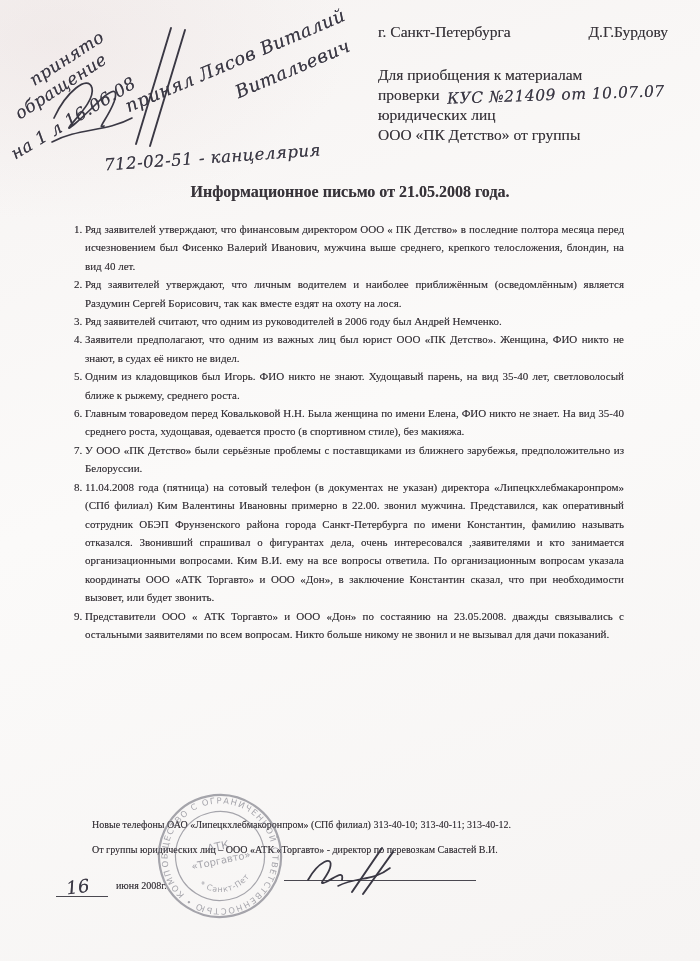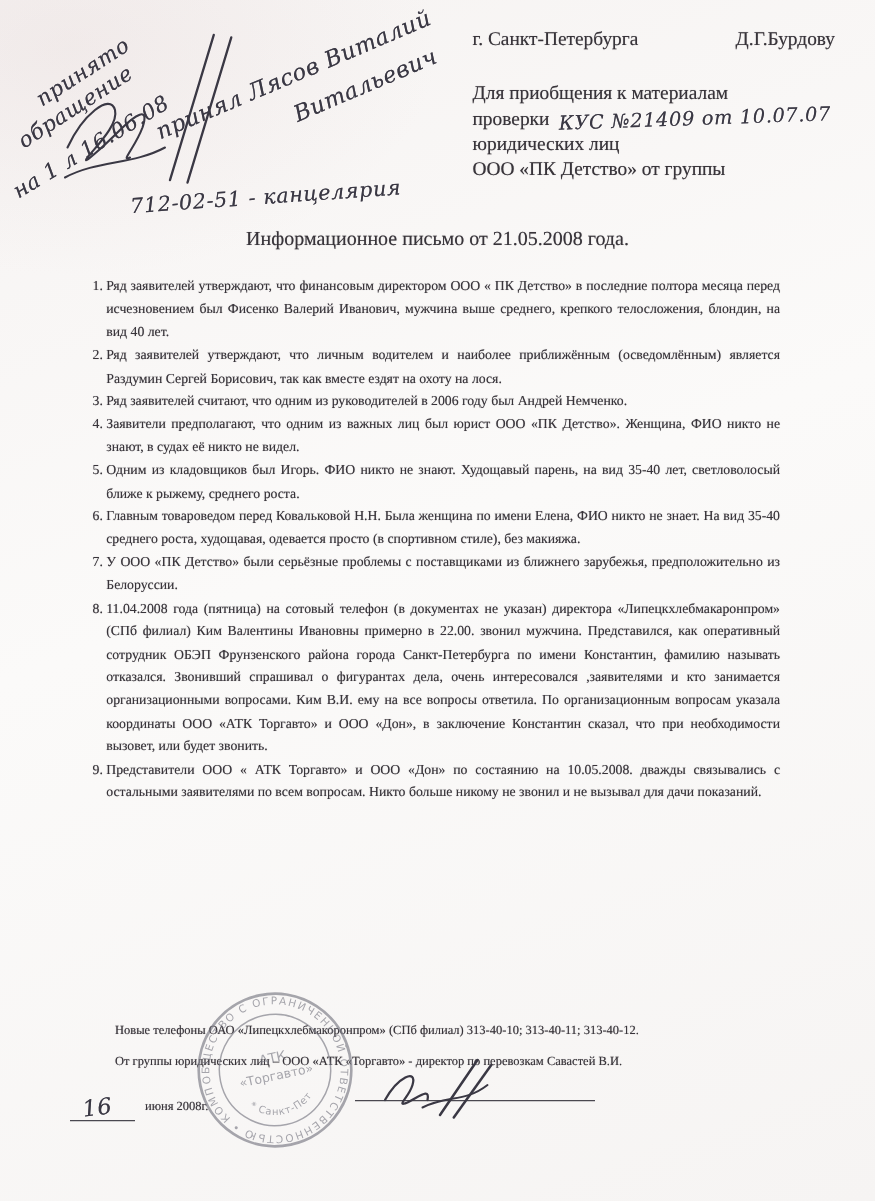--- a/index.html
+++ b/index.html
@@ -25,21 +25,21 @@
   }
   .hdr {
     position:absolute; left:378px; top:22px; width:290px;
     font-size:15.5px; line-height:20px;
   }
   .hdr-row { display:flex; justify-content:space-between; }
   .hdr-gap { height:23px; }
   .nowrap { white-space:nowrap; }
   .doc-title {
     position:absolute; left:0; top:183px; width:100%;
-    text-align:center; font-size:16px;
+    text-align:center; font-size:16px;font-weight:bold;
   }
   .body-list {
     position:absolute; left:58px; top:220px; width:566px;
   }
   .body-list ol { margin:0; padding-left:27px; }
   .body-list li {
     text-align:justify; font-size:11px; line-height:18.4px;
   }
   .footer {
     position:absolute; left:92px; top:814px; width:560px;
@@ -95,21 +95,21 @@
   <div class="body-list typed">
     <ol>
       <li>Ряд заявителей утверждают, что финансовым директором ООО « ПК Детство» в последние полтора месяца перед исчезновением был Фисенко Валерий Иванович, мужчина выше среднего, крепкого телосложения, блондин, на вид 40 лет.</li>
       <li>Ряд заявителей утверждают, что личным водителем и наиболее приближённым (осведомлённым) является Раздумин Сергей Борисович, так как вместе ездят на охоту на лося.</li>
       <li>Ряд заявителей считают, что одним из руководителей в 2006 году был Андрей Немченко.</li>
       <li>Заявители предполагают, что одним из важных лиц был юрист ООО «ПК Детство». Женщина, ФИО никто не знают, в судах её никто не видел.</li>
       <li>Одним из кладовщиков был Игорь. ФИО никто не знают. Худощавый парень, на вид 35-40 лет, светловолосый ближе к рыжему, среднего роста.</li>
       <li>Главным товароведом перед Ковальковой Н.Н. Была женщина по имени Елена, ФИО никто не знает. На вид 35-40 среднего роста, худощавая, одевается просто (в спортивном стиле), без макияжа.</li>
       <li>У ООО «ПК Детство» были серьёзные проблемы с поставщиками из ближнего зарубежья, предположительно из Белоруссии.</li>
       <li>11.04.2008 года (пятница) на сотовый телефон (в документах не указан) директора «Липецкхлебмакаронпром» (СПб филиал) Ким Валентины Ивановны примерно в 22.00. звонил мужчина. Представился, как оперативный сотрудник ОБЭП Фрунзенского района города Санкт-Петербурга по имени Константин, фамилию называть отказался. Звонивший спрашивал о фигурантах дела, очень интересовался ,заявителями и кто занимается организационными вопросами. Ким В.И. ему на все вопросы ответила. По организационным вопросам указала координаты ООО «АТК Торгавто» и ООО «Дон», в заключение Константин сказал, что при необходимости вызовет, или будет звонить.</li>
-      <li>Представители ООО « АТК Торгавто» и ООО «Дон» по состаянию на 10.05.2008. дважды связывались с остальными заявителями по всем вопросам. Никто больше никому не звонил и не вызывал для дачи показаний.</li>
+      <li>Представители ООО « АТК Торгавто» и ООО «Дон» по состаянию на 23.05.2008. дважды связывались с остальными заявителями по всем вопросам. Никто больше никому не звонил и не вызывал для дачи показаний.</li>
     </ol>
   </div>
 
   <div class="footer typed">
     <p>Новые телефоны ОАО «Липецкхлебмакоронпром» (СПб филиал) 313-40-10; 313-40-11; 313-40-12.</p>
     <p class="from">От группы юридических лиц – ООО «АТК «Торгавто» - директор по перевозкам Савастей В.И.</p>
   </div>
 
   <div class="rule" style="left:284px; top:880px; width:192px;"></div>
   <svg class="ink" style="position:absolute; left:300px; top:842px;" width="115" height="55" viewBox="0 0 115 55">

